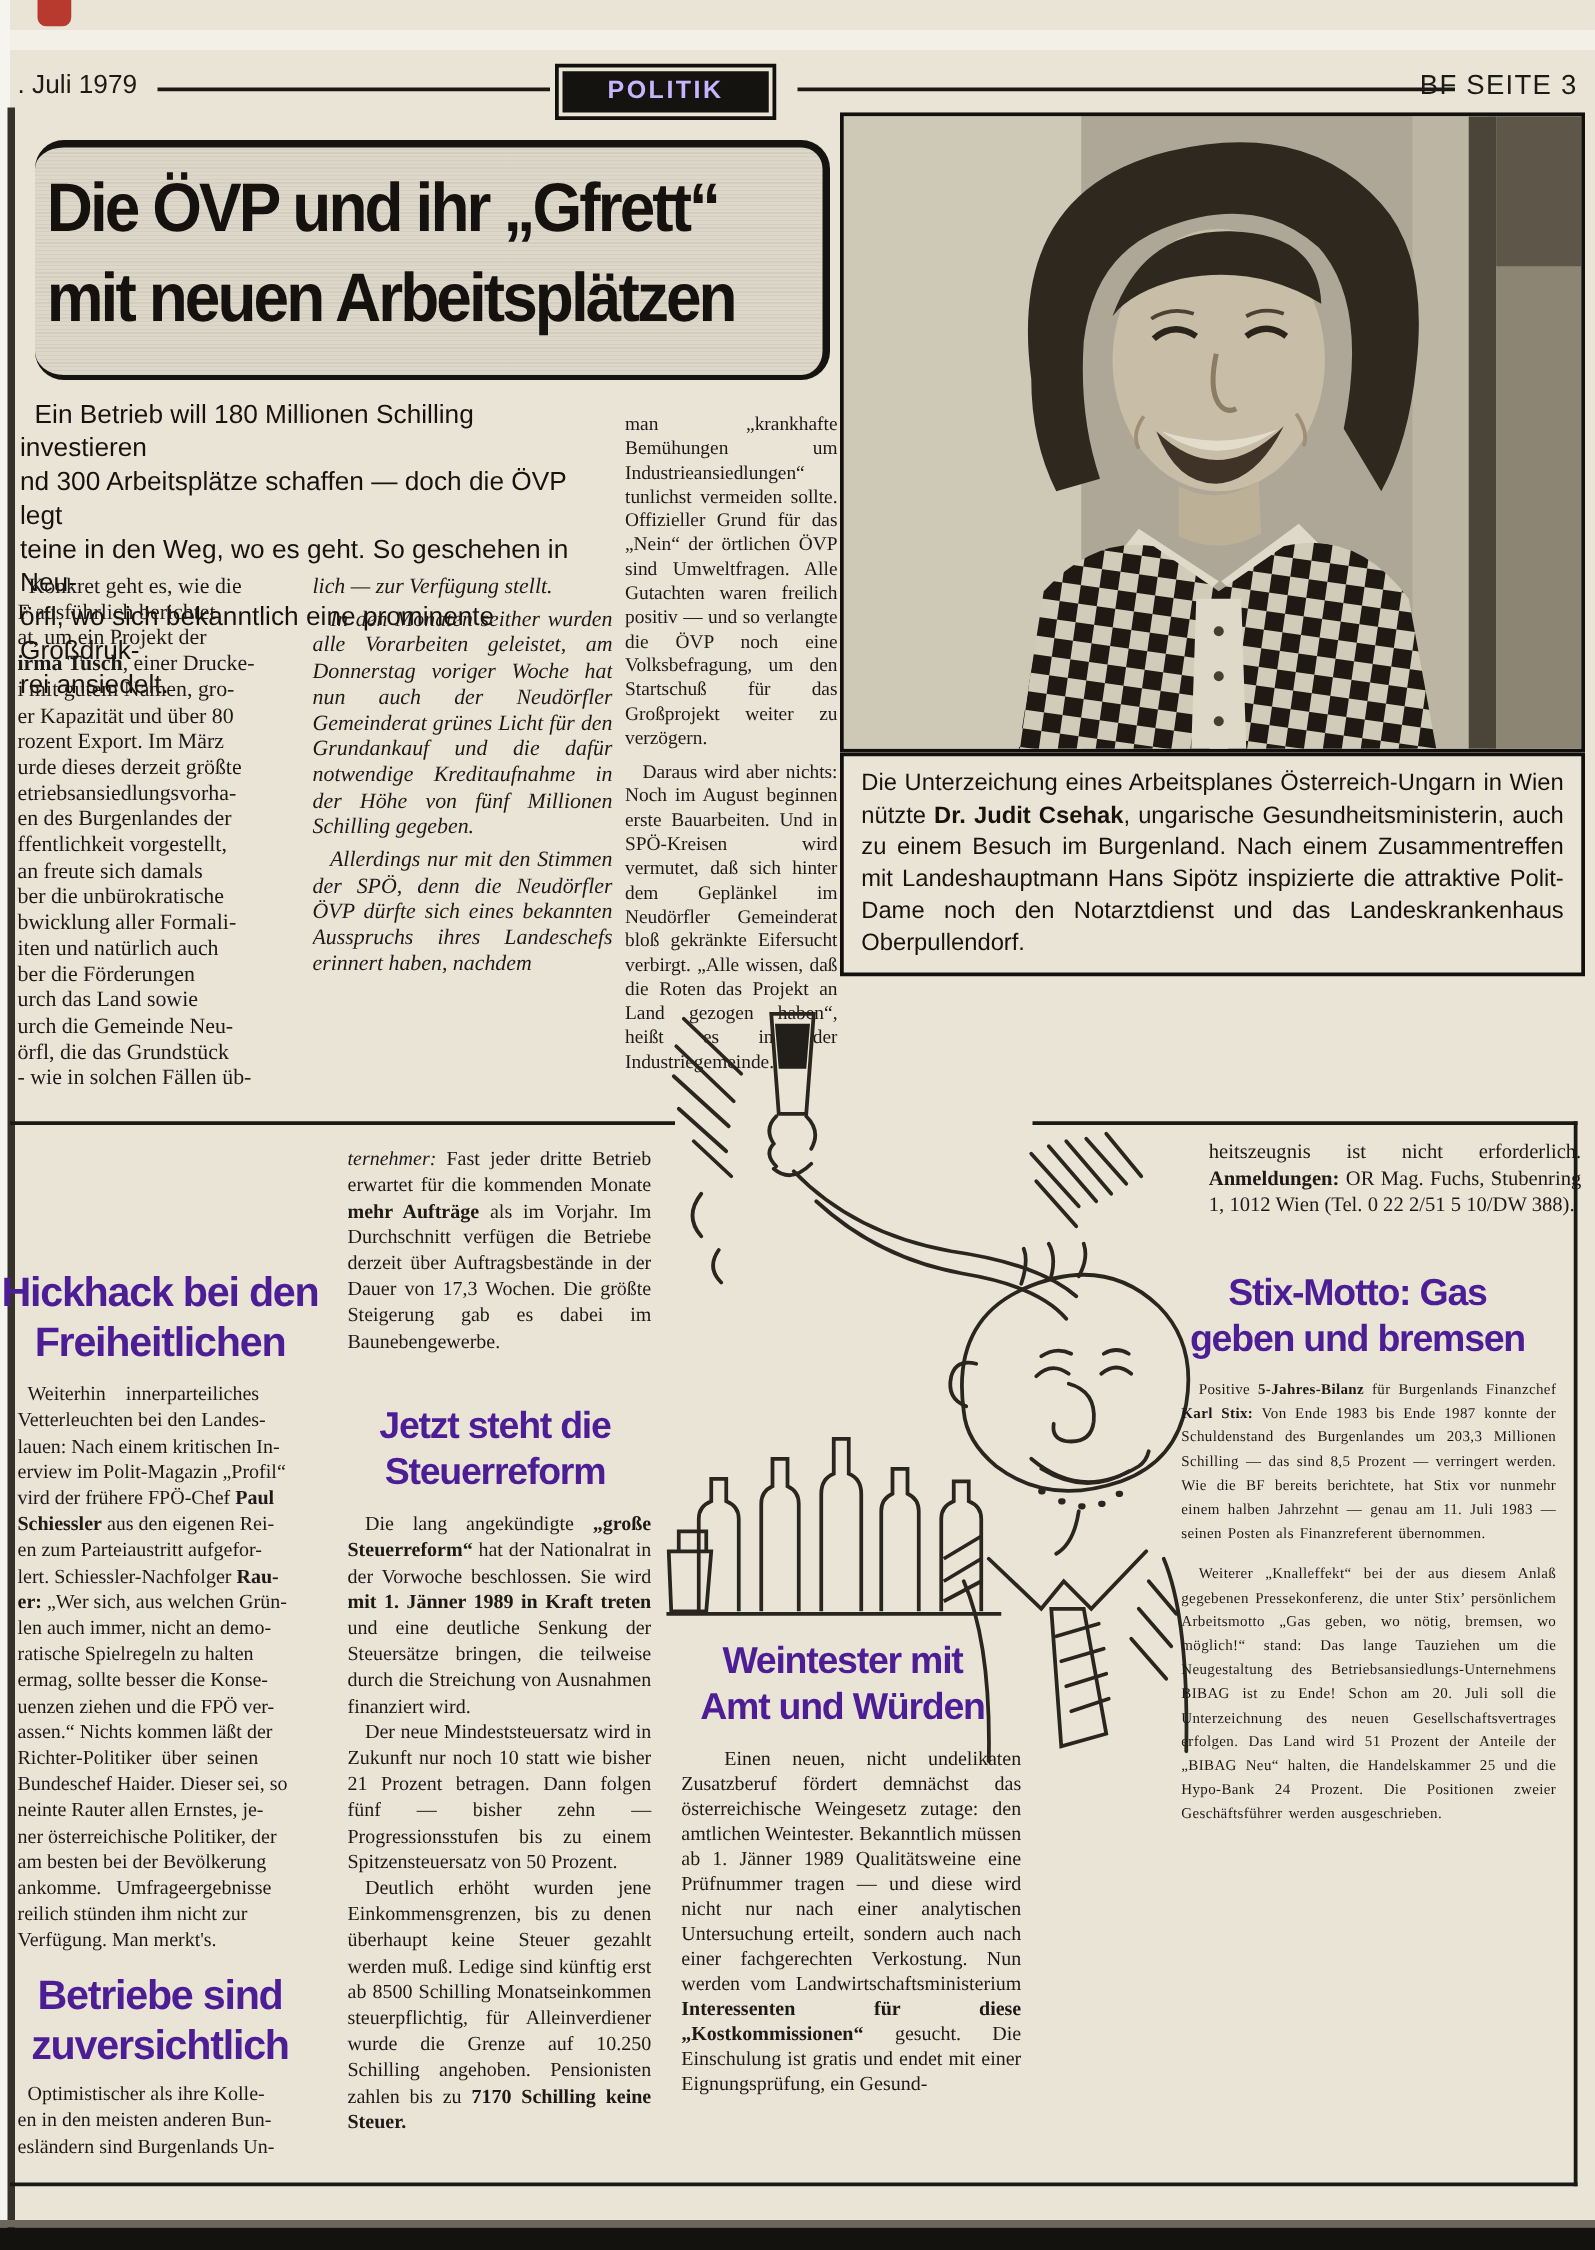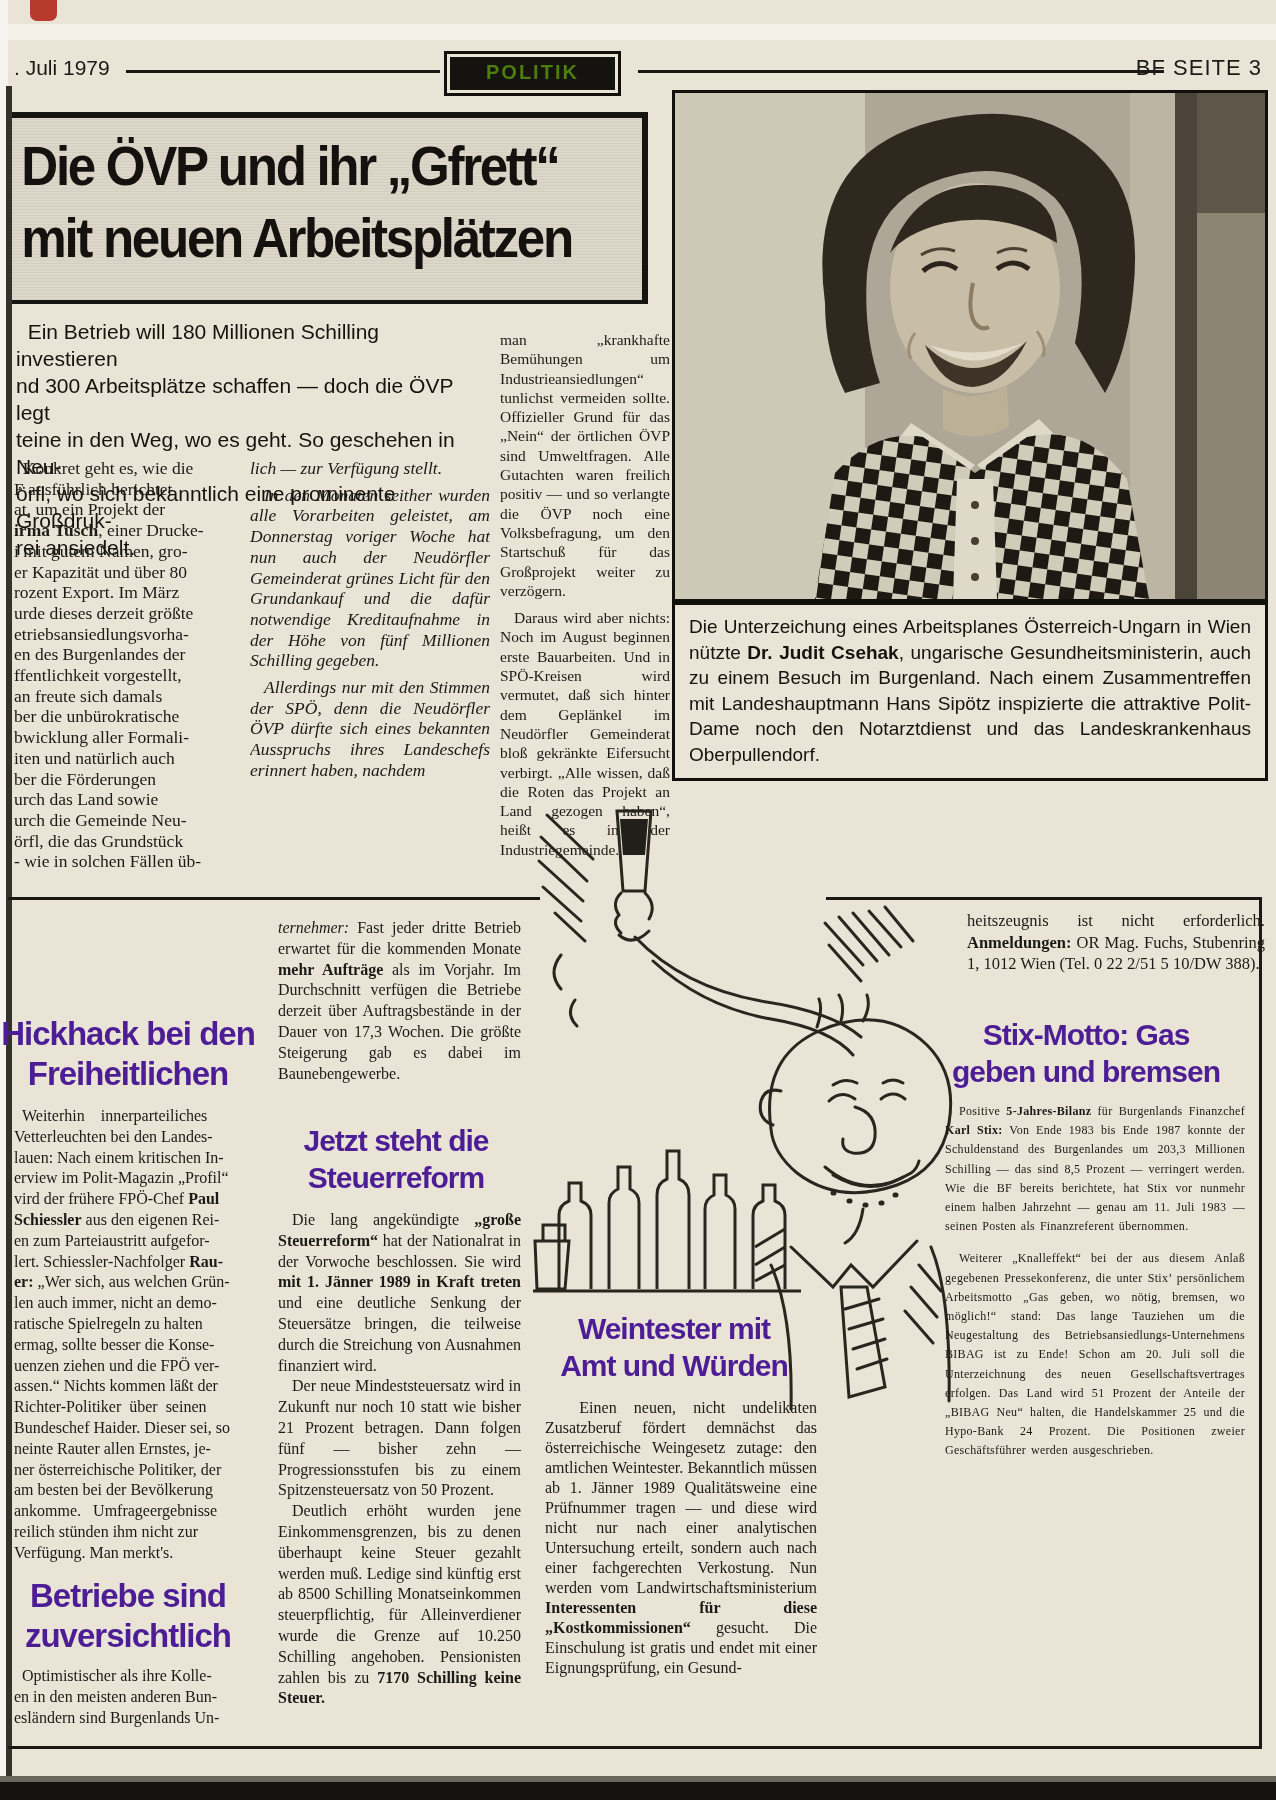--- a/index.html
+++ b/index.html
@@ -13,26 +13,26 @@
   .scan-red{left:30px;top:0;width:27px;height:21px;background:#b2271c;border-radius:0 0 7px 7px;opacity:.9;}
   .scan-bottom{left:0;top:1782px;width:1276px;height:18px;background:#14120f;}
   .scan-bottom2{left:0;top:1776px;width:1276px;height:6px;background:#6b675c;}
   
   .hdr-date{left:14px;top:56px;font-family:"Liberation Sans",sans-serif;font-size:21px;}
   .hdr-rule{height:3px;background:#1b1916;top:70px;}
   .rule1{left:126px;width:314px;}
   .rule2{left:638px;width:526px;}
   .hdr-page{right:14px;top:55px;font-family:"Liberation Sans",sans-serif;font-size:22px;letter-spacing:1px;}
   .politik-box{left:444px;top:51px;border:3px solid #12100d;background:#e9e4d6;padding:3px;}
-  .politik-inner{background:#15130f;color:#4d7c0f;font-family:"Liberation Sans",sans-serif;
+  .politik-inner{background:#15130f;color:#c4b5fd;font-family:"Liberation Sans",sans-serif;
                  font-weight:bold;font-size:20px;letter-spacing:2px;padding:4px 36px 6px;}
   
-  .headline-block{left:12px;top:112px;width:630px;height:182px;background:#dcd7c8;
+  .headline-block{left:28px;top:112px;width:630px;height:182px;background:#dcd7c8;
      border-top:6px solid #161411;border-right:6px solid #161411;border-bottom:4px solid #161411;
-     background-image:repeating-linear-gradient(0deg,rgba(90,85,70,.07) 0 1px,rgba(0,0,0,0) 1px 3px);}
+     background-image:repeating-linear-gradient(0deg,rgba(90,85,70,.07) 0 1px,rgba(0,0,0,0) 1px 3px);border-radius:23px;}
   .headline-inner{transform:scaleX(.93);transform-origin:left top;padding:12px 0 0 10px;}
   .headline-line{font-family:"Liberation Sans",sans-serif;font-weight:bold;font-size:55px;
      letter-spacing:-2.5px;line-height:72px;color:#14110e;white-space:nowrap;}
   
   .intro{left:16px;top:318px;width:466px;font-family:"Liberation Sans",sans-serif;font-weight:normal;
          font-size:21px;line-height:27px;color:#16130f;}
   .bodytext{font-size:17.5px;line-height:20.7px;text-align:justify;}
   .bodytext p{margin:0;text-indent:14px;}
   .bodytext p.noindent{text-indent:0;}
   .col1{left:14px;top:458px;width:218px;font-size:17.5px;line-height:20.7px;}

